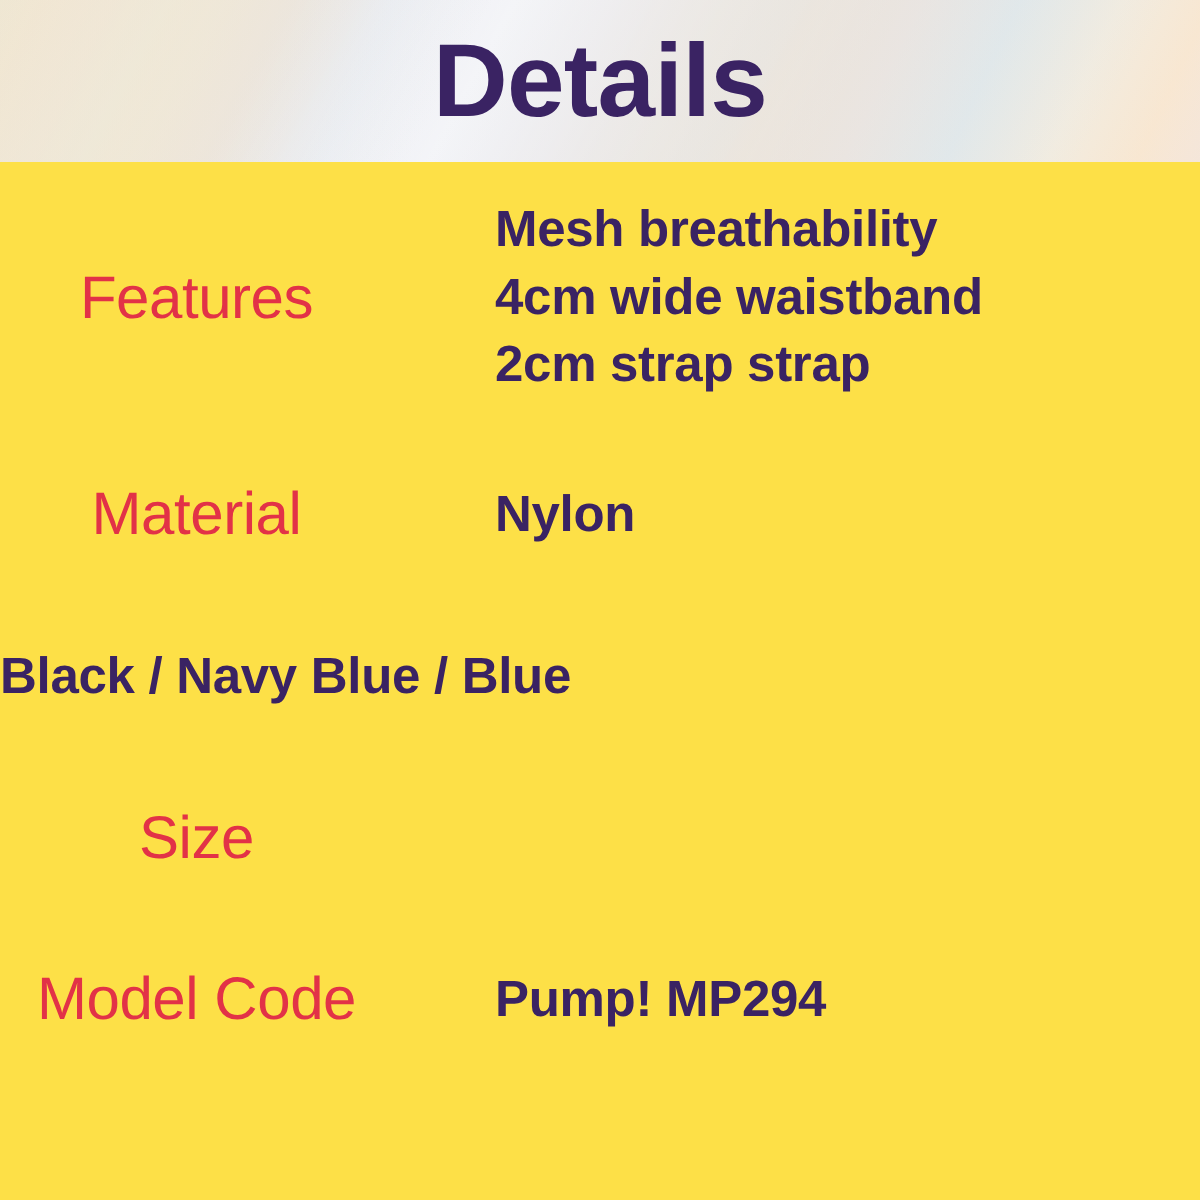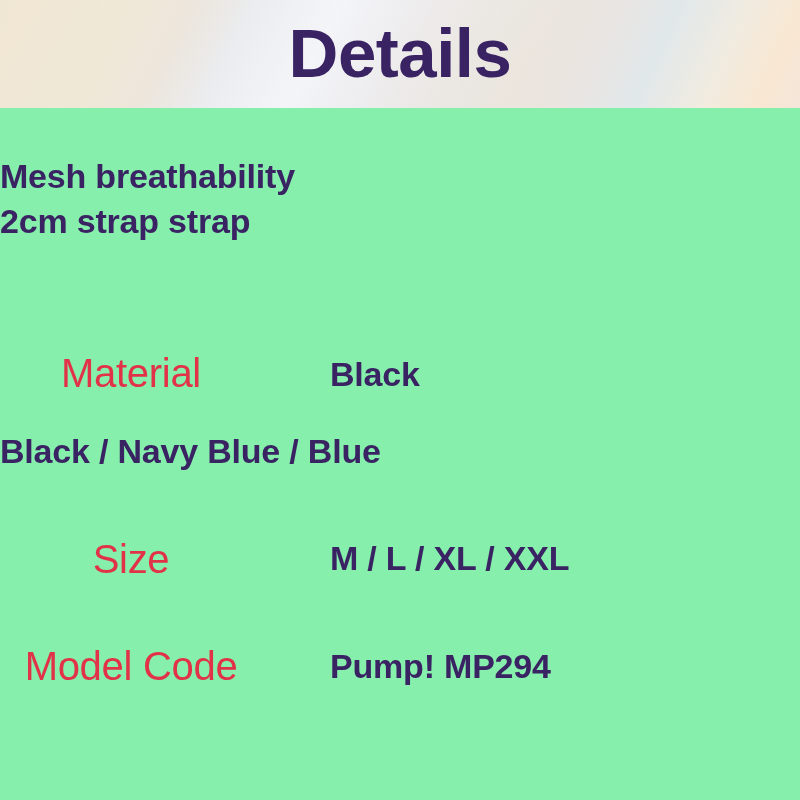--- a/index.html
+++ b/index.html
@@ -11,21 +11,21 @@
     height: 800px;
     background: #ffffff;
     font-family: "Liberation Sans", sans-serif;
     overflow: hidden;
   }
 
   .page {
     position: relative;
     width: 800px;
     height: 800px;
-    background: #86efac;
+    background: #fde047;
     overflow: hidden;
   }
 
   
   .header {
     position: relative;
     width: 800px;
     height: 108px;
     overflow: hidden;
     background: linear-gradient(
@@ -138,64 +138,63 @@
     font-weight: 700;
     letter-spacing: -0.2px;
     white-space: nowrap;
   }
   .spec-value .line {
     display: block;
   }
 
   
   .row-features  { height: 181px; }
-  .row-material  { height: 108px; align-items: flex-end; }
+  .row-material  { height: 108px; }
   .row-colour    { height: 108px; }
   .row-size      { height: 107px; }
   .row-model     { height: 108px; justify-content: center; }
 </style>
 </head>
 <body>
 
 <div class="page">
 
   <div class="header">
     <div class="sheen-a"></div>
     <div class="sheen-b"></div>
     <div class="sheen-c"></div>
     <div class="page-title">Details</div>
   </div>
 
   <div class="spec-table">
 
     <div class="spec-row row-features">
+      <div class="spec-label">Features</div>
       <div class="spec-value">
         <span class="line">Mesh breathability</span>
+        <span class="line">4cm wide waistband</span>
         <span class="line">2cm strap strap</span>
       </div>
     </div>
 
     <div class="spec-row row-material">
       <div class="spec-label">Material</div>
       <div class="spec-value">
-        <span class="line">Black</span>
+        <span class="line">Nylon</span>
       </div>
     </div>
 
     <div class="spec-row row-colour">
       <div class="spec-value">
         <span class="line">Black / Navy Blue / Blue</span>
       </div>
     </div>
 
     <div class="spec-row row-size">
       <div class="spec-label">Size</div>
-      <div class="spec-value">
-        <span class="line">M / L / XL / XXL</span>
-      </div>
     </div>
 
     <div class="spec-row row-model">
       <div class="spec-label">Model Code</div>
       <div class="spec-value">
         <span class="line">Pump! MP294</span>
       </div>
     </div>
 
   </div>

